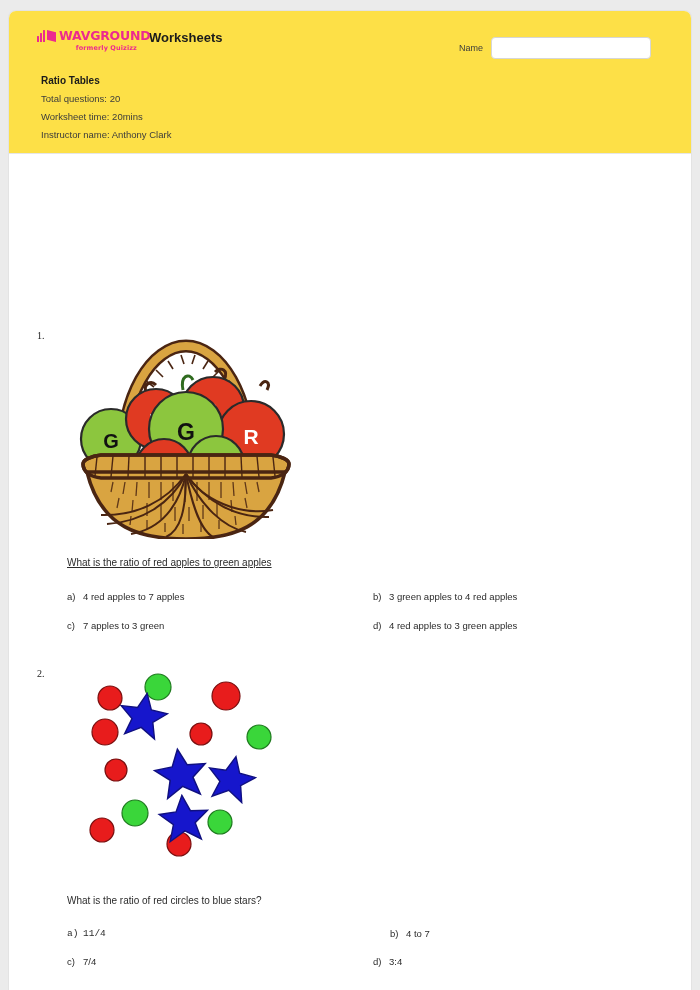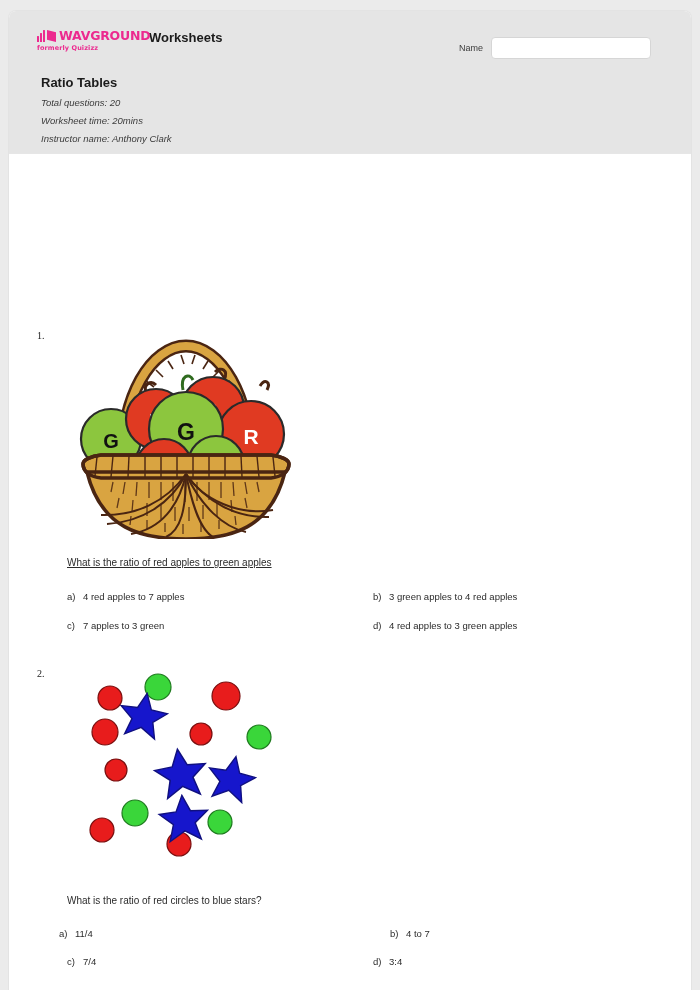--- a/index.html
+++ b/index.html
@@ -18,21 +18,21 @@
     border-radius: 8px 8px 0 0;
     border: 1px solid #e3e3e3;
     border-bottom: none;
     overflow: hidden;
   }
 
   
   .header {
     position: relative;
     height: 143px;
-    background: #e5e5e5;
+    background: #fde047;
     border-bottom: 1px solid #e6e6e6;
   }
   .logo-row {
     position: absolute; left: 28px; top: 18px;
     display: flex; align-items: flex-start;
   }
   .logo-block { position: relative; width: 100px; }
   .logo-mark {
     display: flex; align-items: flex-end; gap: 1px; height: 13px;
   }
@@ -44,33 +44,33 @@
     width: 9px; height: 12px; background: #ec2a8f; margin-left: 1px;
     clip-path: polygon(0 0, 100% 18%, 100% 100%, 0 82%);
   }
   .logo-word {
     font-size: 12.5px; font-weight: bold; color: #ec2a8f;
     letter-spacing: -0.2px; margin-left: 3px; line-height: 13px;
     font-family: "DejaVu Sans", sans-serif;
   }
   .logo-sub {
     font-size: 6.5px; font-weight: bold; color: #ec2a8f;
-    margin-top: 2px; letter-spacing: 0.1px;
+    text-align: right; margin-top: 2px; letter-spacing: 0.1px;
     font-family: "DejaVu Sans", sans-serif;
   }
   .worksheets-title {
     font-size: 13px; font-weight: bold; color: #1b1b1b;
     margin-left: 12px; margin-top: 1px;
   }
   .meta { position: absolute; left: 32px; top: 64px; }
   .meta .m-title {
-    font-size: 13px; font-weight: bold; color: #1b1b1b; margin-bottom: 7px;
+    font-size: 10px; font-weight: bold; color: #1b1b1b; margin-bottom: 7px;
   }
   .meta .m-line {
-    font-size: 9.5px; color: #3c3c3c; margin-bottom: 7px; font-style: italic;
+    font-size: 9.5px; color: #3c3c3c; margin-bottom: 7px;
   }
 
   .fields { position: absolute; right: 40px; top: 26px; width: 200px; }
   .field-row {
     display: flex; align-items: center; justify-content: flex-end;
     margin-bottom: 11px;
   }
   .field-label {
     font-size: 9px; color: #3c3c3c; margin-right: 8px; white-space: nowrap;
   }
@@ -331,21 +331,21 @@
             <use href="#star5" transform="translate(110,103) rotate(-8) scale(1.0)"></use>
             <use href="#star5" transform="translate(160,108) rotate(12) scale(0.92)"></use>
             <use href="#star5" transform="translate(113,148) rotate(-5) scale(0.95)"></use>
           </g>
         </svg>
       </div>
 
       <div class="qtext" style="position:absolute;left:58px;top:738px;width:600px;">What is the ratio of red circles to blue stars?</div>
 
       <div class="options">
-        <div class="opt" style="left:50px;top:774px;">
+        <div class="opt" style="left:58px;top:774px;font-family:Liberation Mono, monospace;">
           <span class="lbl">a)</span><span>11/4</span>
         </div>
         <div class="opt" style="left:364px;top:774px;padding-left:17px;">
           <span class="lbl">b)</span><span>4 to 7</span>
         </div>
         <div class="opt" style="left:58px;top:802px;">
           <span class="lbl">c)</span><span>7/4</span>
         </div>
         <div class="opt" style="left:364px;top:802px;">
           <span class="lbl">d)</span><span>3:4</span>

